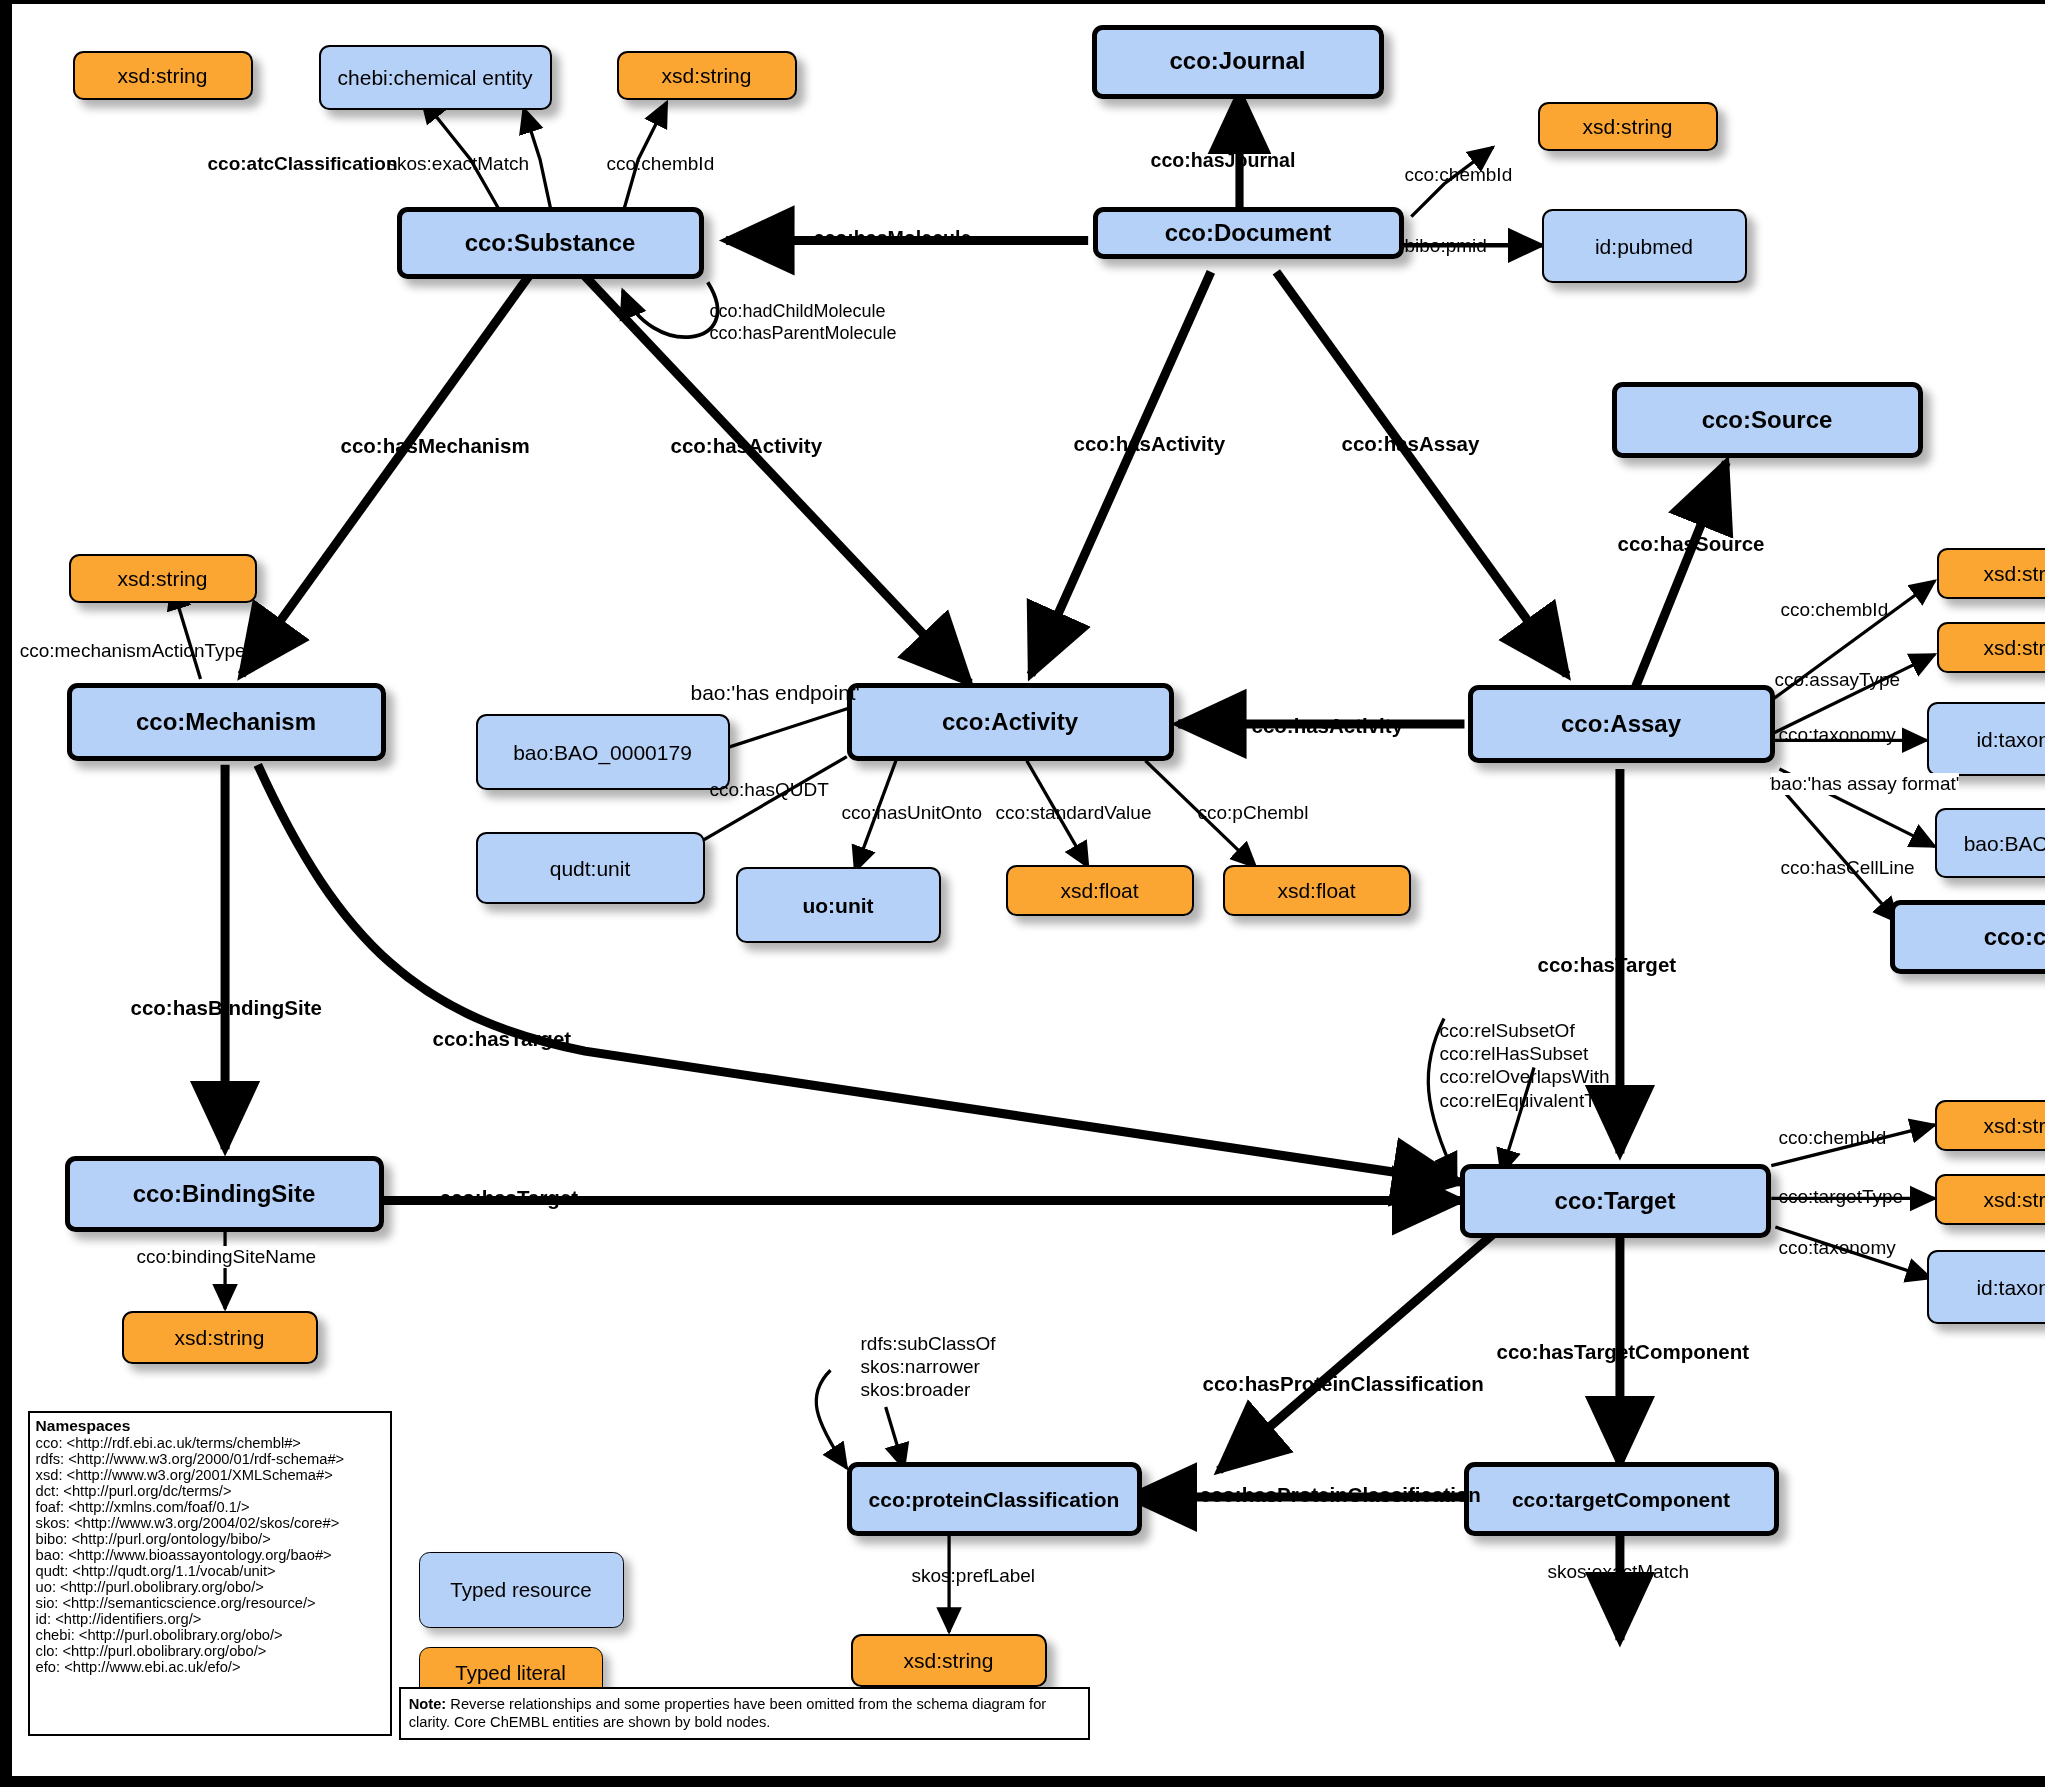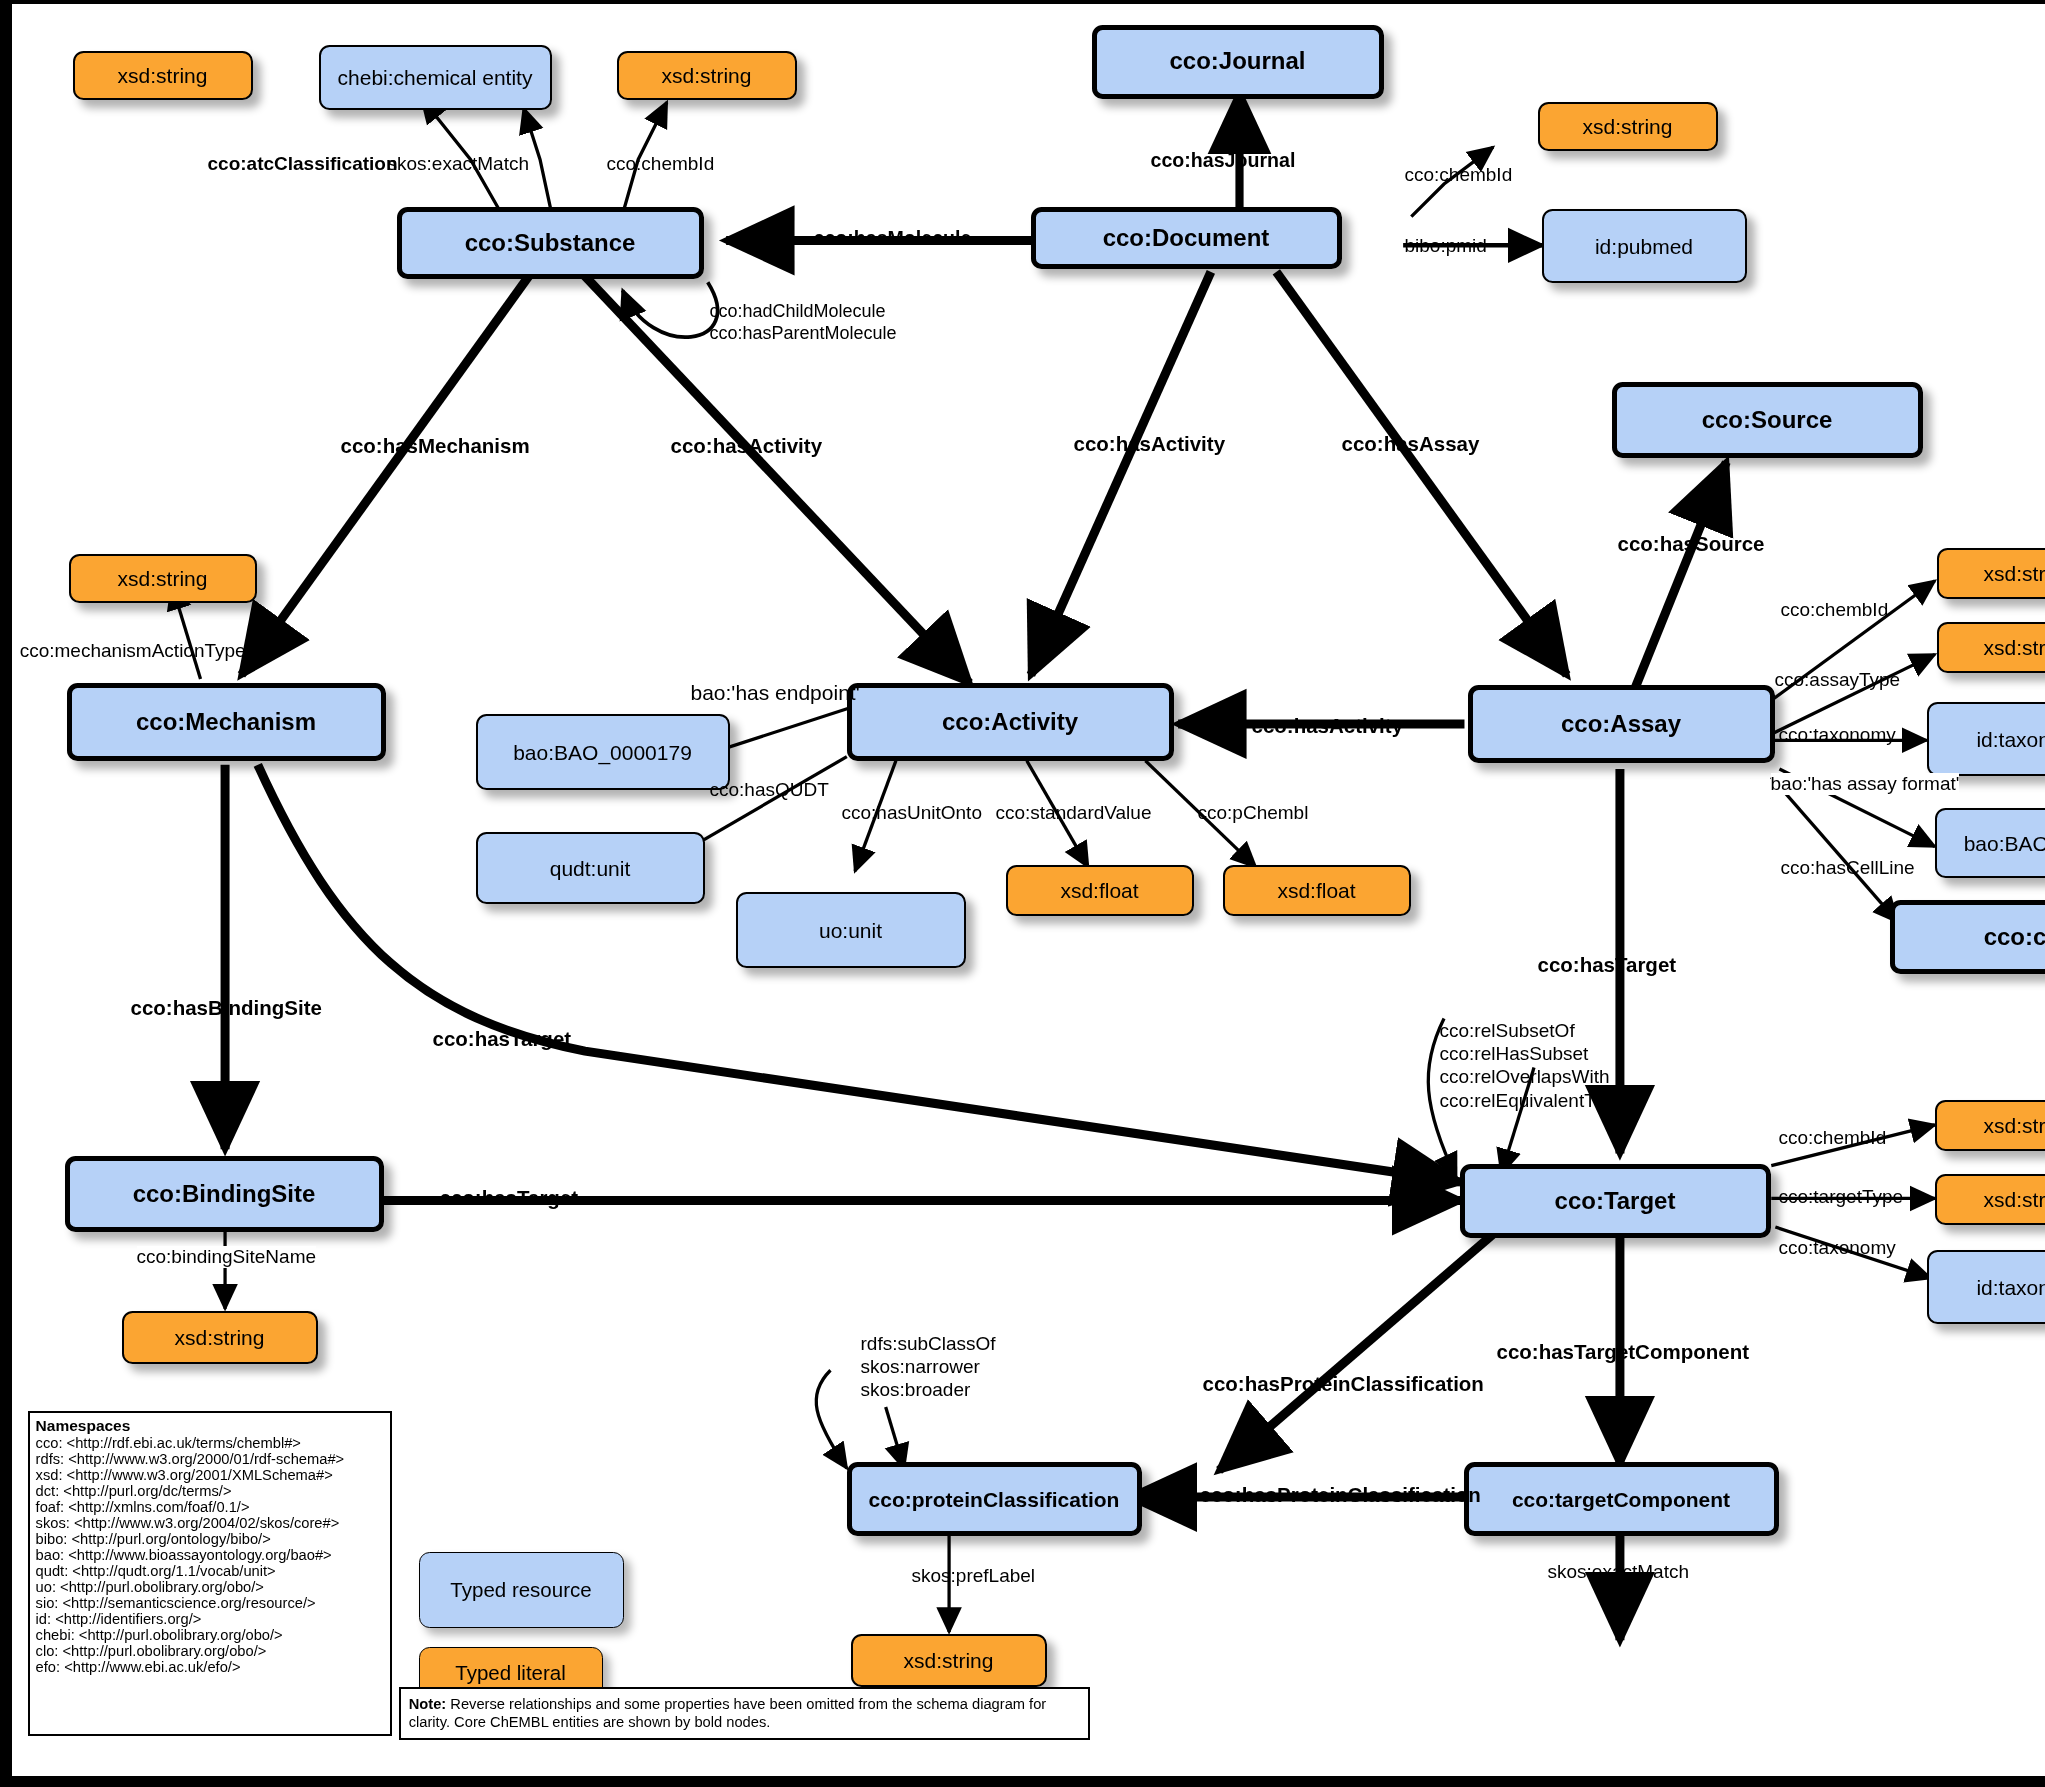--- a/index.html
+++ b/index.html
@@ -199,21 +199,21 @@
       </div>
 
   <div class="node res" style="left:1530px;top:205px;width:205px;height:74px;font-size:21px;">
     <span>id:pubmed</span>
       </div>
 
   <div class="node res core" style="left:385px;top:203px;width:307px;height:72px;font-size:24px;">
     <span>cco:Substance</span>
       </div>
 
-  <div class="node res core" style="left:1019px;top:203px;width:311px;height:62px;font-size:24px;">
+  <div class="node res core" style="left:1081px;top:203px;width:311px;height:52px;font-size:24px;">
     <span>cco:Document</span>
       </div>
 
   <div class="node res core" style="left:1600px;top:378px;width:311px;height:76px;font-size:24px;">
     <span>cco:Source</span>
       </div>
 
   <div class="node lit" style="left:57px;top:550px;width:188px;height:49px;font-size:21px;">
     <span>xsd:string</span>
       </div>
@@ -231,21 +231,21 @@
       </div>
 
   <div class="node res core" style="left:1456px;top:681px;width:307px;height:78px;font-size:24px;">
     <span>cco:Assay</span>
       </div>
 
   <div class="node res" style="left:464px;top:828px;width:229px;height:72px;font-size:21px;">
     <span>qudt:unit</span>
       </div>
 
-  <div class="node res" style="left:724px;top:888px;width:230px;height:76px;font-size:21px;">
+  <div class="node res" style="left:724px;top:863px;width:205px;height:76px;font-size:21px;font-weight:bold;">
     <span>uo:unit</span>
       </div>
 
   <div class="node lit" style="left:994px;top:861px;width:188px;height:51px;font-size:21px;">
     <span>xsd:float</span>
       </div>
 
   <div class="node lit" style="left:1211px;top:861px;width:188px;height:51px;font-size:21px;">
     <span>xsd:float</span>
       </div>

